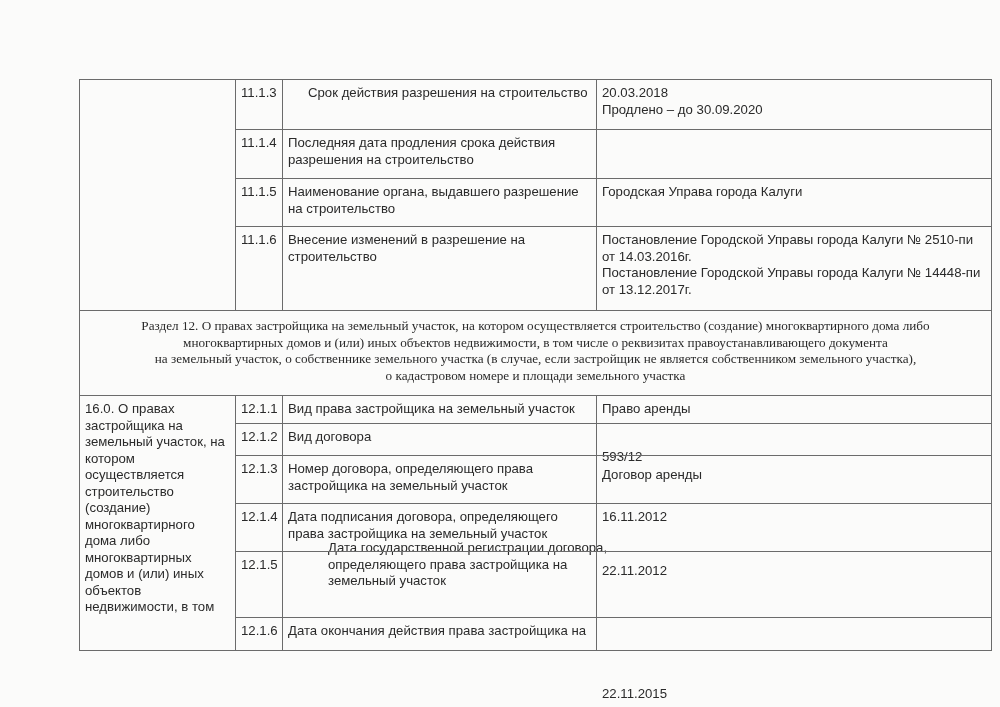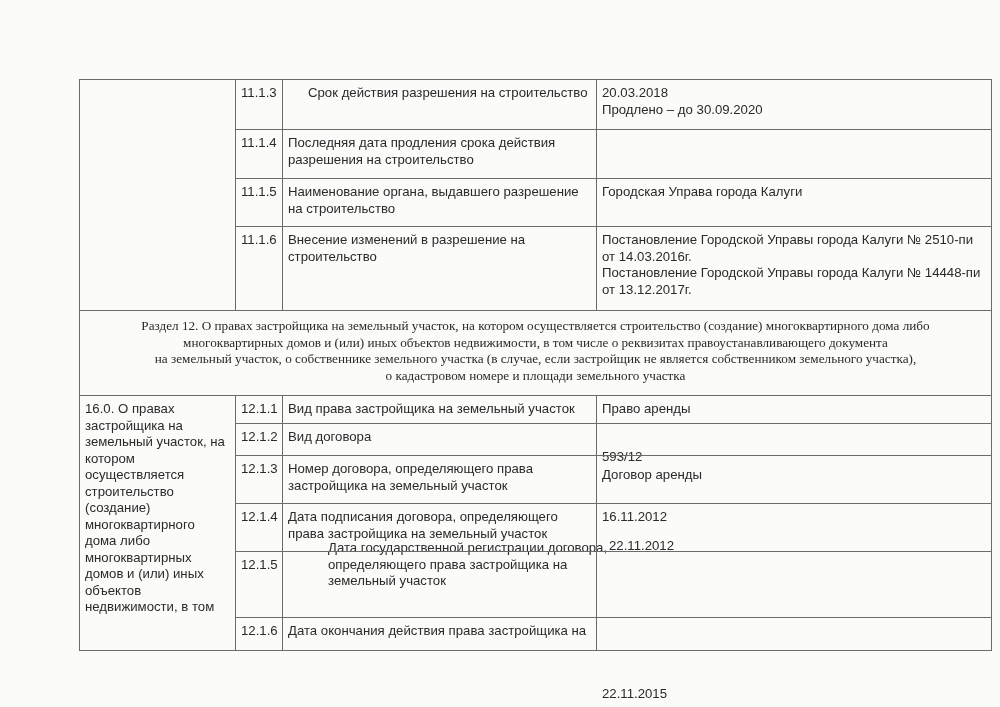--- a/index.html
+++ b/index.html
@@ -96,21 +96,21 @@
 застройщика на земельный участок</div>
       <div class="cell" style="left: 518px; top: 365px; width: 394px; height: 47px;">593/12</div>
       <div class="cell num" style="left: 157px; top: 425px; width: 46px; height: 47px;">12.1.4</div>
       <div class="cell" style="left: 204px; top: 425px; width: 313px; height: 47px;">Дата подписания договора, определяющего
 права застройщика на земельный участок</div>
       <div class="cell" style="left: 518px; top: 425px; width: 394px; height: 47px;">16.11.2012</div>
       <div class="cell num" style="left: 157px; top: 473px; width: 46px; height: 65px;">12.1.5</div>
       <div class="cell" style="left: 204px; top: 456px; width: 313px; height: 65px; margin-left: 40px;">Дата государственной регистрации договора,
 определяющего права застройщика на
 земельный участок</div>
-      <div class="cell" style="left: 518px; top: 454px; width: 394px; height: 65px; margin-left: 7px;">22.11.2012</div>
+      <div class="cell" style="left: 518px; top: 479px; width: 394px; height: 65px;">22.11.2012</div>
       <div class="cell num" style="left: 157px; top: 539px; width: 46px; height: 32px;">12.1.6</div>
       <div class="cell" style="left: 204px; top: 539px; width: 313px; height: 32px;">Дата окончания действия права застройщика на</div>
       <div class="cell" style="left: 518px; top: 570px; width: 394px; height: 32px; margin-top: 32px;">22.11.2015</div>
       <div class="hl" style="left: 0px; width: 913px; top: 316px;"></div>
       <div class="hl" style="left: 156px; width: 757px; top: 344px;"></div>
       <div class="hl" style="left: 156px; width: 757px; top: 376px;"></div>
       <div class="hl" style="left: 156px; width: 757px; top: 424px;"></div>
       <div class="hl" style="left: 156px; width: 757px; top: 472px;"></div>
       <div class="hl" style="left: 156px; width: 757px; top: 538px;"></div>
       <div class="hl" style="left: 0px; width: 913px; top: 571px;"></div>

